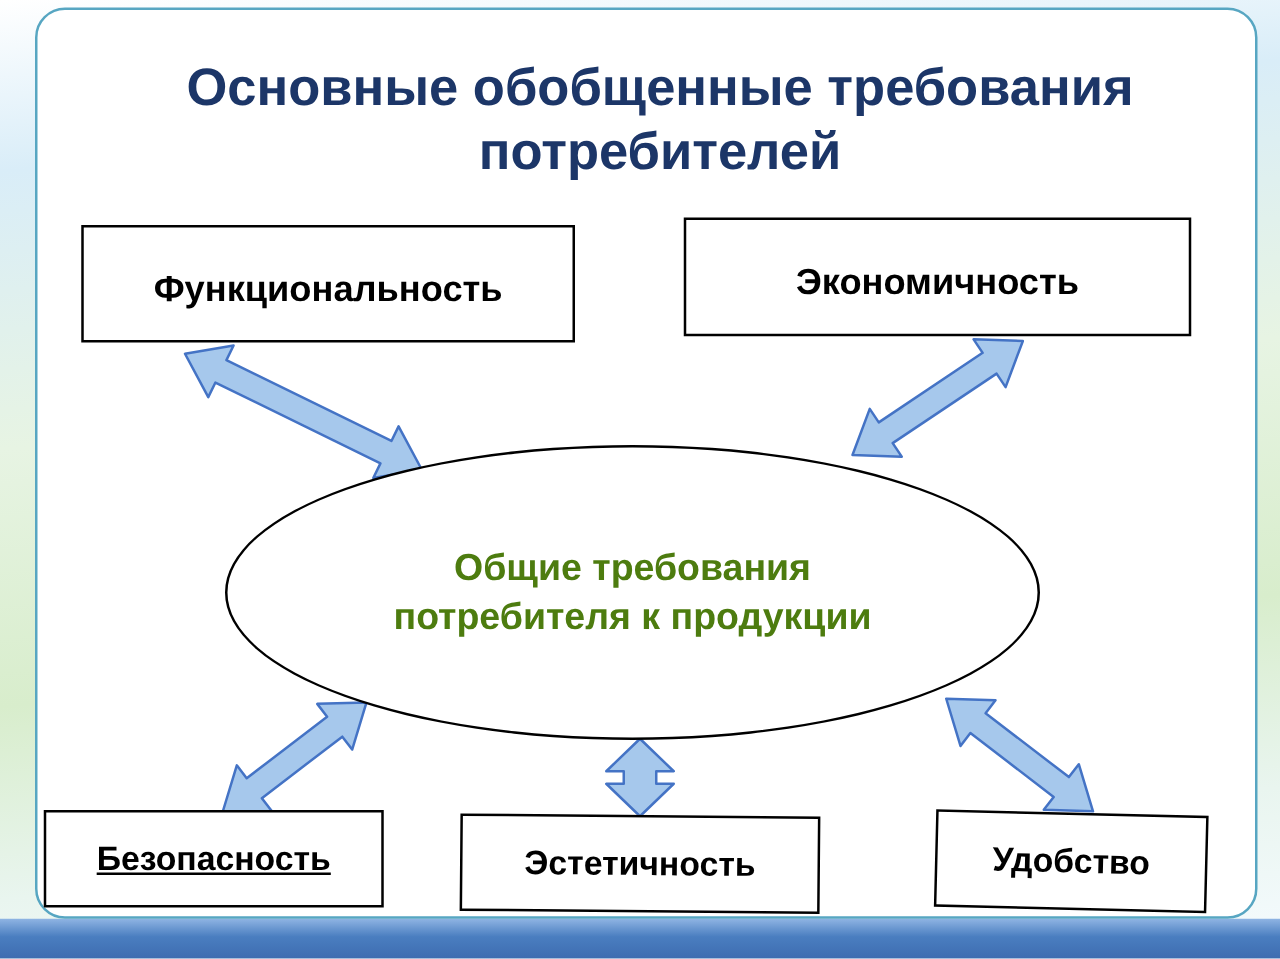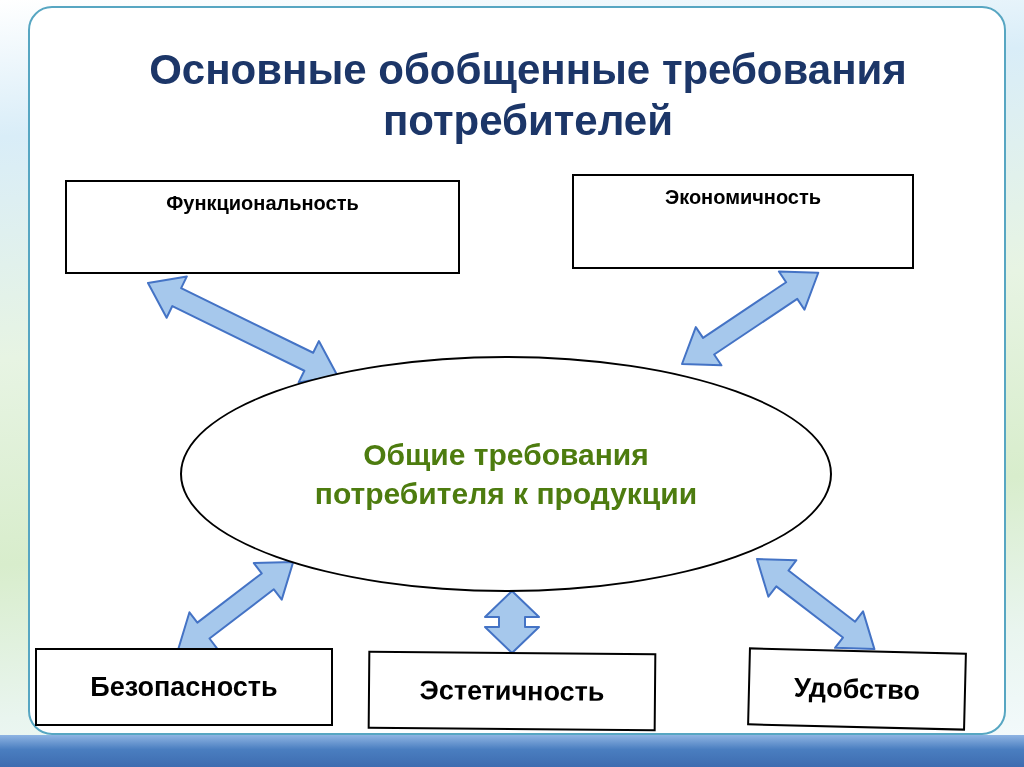--- a/index.html
+++ b/index.html
@@ -51,31 +51,31 @@
     position: absolute;
     background: #ffffff;
     border: 2px solid #000000;
     box-sizing: border-box;
     display: flex;
     justify-content: center;
     font-weight: bold;
     color: #000000;
   }
   .node-box.top {
-    align-items: flex-start;
+    align-items: center;
     padding-top: 10px;
-    font-size: 20px;
+    font-size: 29px;
   }
   .node-box.bottom {
     align-items: center;
     font-size: 27px;
   }
   .box-functionality { left: 65px;  top: 180px; width: 395px; height: 94px; }
-  .box-economy       { left: 572px; top: 174px; width: 342px; height: 95px; }
-  .box-safety        { left: 35px;  top: 648px; width: 298px; height: 78px; }
+  .box-economy       { left: 547px; top: 174px; width: 406px; height: 95px; }
+  .box-safety        { left: 35px;  top: 648px; width: 272px; height: 78px; text-decoration: underline; }
   .box-aesthetics    { left: 368px; top: 652px; width: 288px; height: 78px; transform: rotate(0.5deg); }
   .box-convenience   { left: 748px; top: 650px; width: 218px; height: 78px; transform: rotate(1.4deg); }
   .center-ellipse {
     position: absolute;
     left: 180px; top: 356px;
     width: 652px; height: 236px;
     border: 2px solid #000000;
     border-radius: 50%;
     box-sizing: border-box;
     display: flex;

